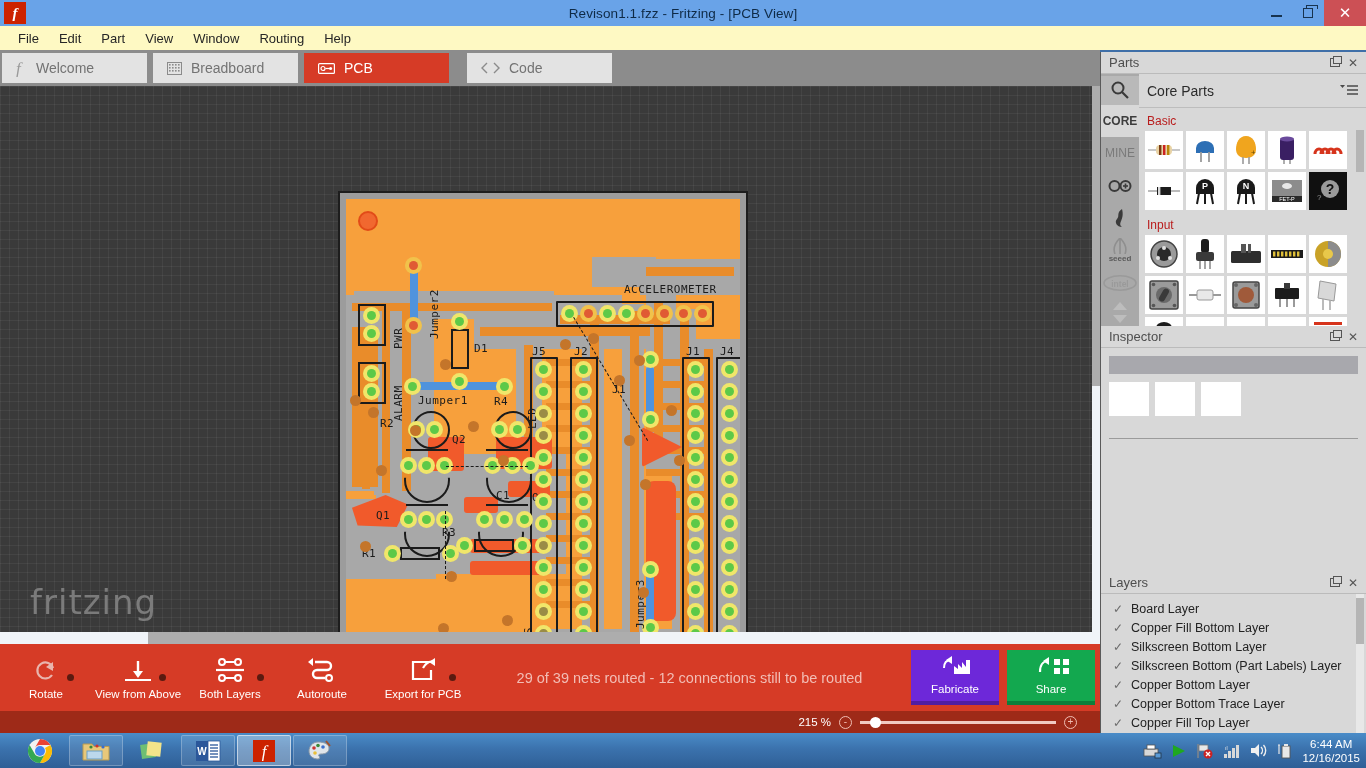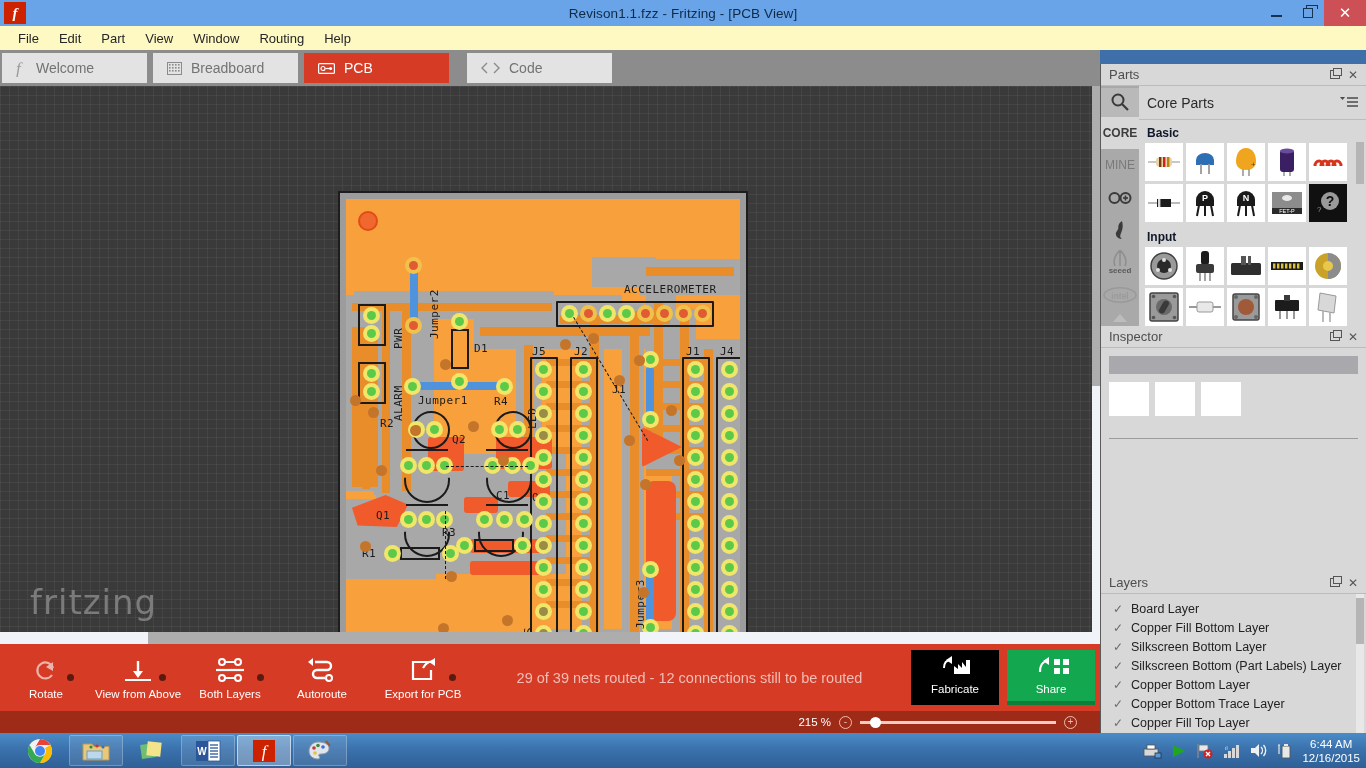--- a/index.html
+++ b/index.html
@@ -152,21 +152,21 @@
     background: #5a1a10; right: 18px; top: 30px;
   }
   .status-text {
     flex: 1; text-align: center; color: #f2bdb5; font-size: 14.5px; padding-right: 10px;
   }
   .bigbtn {
     width: 88px; height: 55px; margin-right: 8px;
     display: flex; flex-direction: column; align-items: center; justify-content: center;
     gap: 5px; color: #fff; font-size: 11.5px; border-bottom: 4px solid rgba(0,0,0,.25);
   }
-  .bigbtn.fab { background: #000000; }
+  .bigbtn.fab { background: #6d28d9; }
   .bigbtn.share { background: #13a84f; }
 
   .zoombar {
     position: absolute; left: 0; top: 711px; width: 1103px; height: 22px;
     background: #9e2a18; display: flex; align-items: center; justify-content: flex-end;
     padding-right: 26px; gap: 8px;
   }
   .zoom-pct { color: #fff; font-size: 11.5px; }
   .zoom-circ {
     width: 13px; height: 13px; border-radius: 50%; border: 1.5px solid #f0bdb2;
@@ -184,21 +184,21 @@
   .dock-title {
     height: 22px; display: flex; align-items: center; padding: 0 8px;
     font-size: 13px; color: #4e4e4e; background: #d8d8d8;
     border-bottom: 1px solid #bbb;
   }
   .dock-title .t { flex: 1; }
   .dock-title .acts { display: flex; gap: 8px; align-items: center; color: #555; font-size: 12px; }
   .float-glyph { width: 10px; height: 9px; border: 1.5px solid #555; position: relative; }
   .float-glyph:after { content:""; position:absolute; right:-3px; top:-3px; width:7px; height:6px; border:1.5px solid #555; background:#d8d8d8;}
 
-  #parts-dock { top: 64px; width: 266px; height: 352px; }
+  #parts-dock { top: 52px; width: 266px; height: 352px; }
   .parts-body { display: flex; height: 252px; }
   .bin-rail {
     width: 38px; background: #a9a9a9; display: flex; flex-direction: column; align-items: center;
     padding-top: 2px;
   }
   .bin-search {
     width: 38px; height: 34px; background: #b9b9b9;
     display: flex; align-items: center; justify-content: center;
   }
   .bin {
@@ -208,21 +208,21 @@
   .bin.sel { background: #d8d8d8; }
   .bin.mine { color: #7a7a7a; font-weight: normal; }
   .parts-main { flex: 1; background: #d8d8d8; display: flex; flex-direction: column; }
   .parts-head {
     height: 34px; display: flex; align-items: center; padding: 0 8px;
     font-size: 14px; font-weight: normal; color: #2b2b2b;
     border-bottom: 1px solid #bdbdbd;
   }
   .parts-head .t { flex: 1; }
   .parts-scroll { position: relative; flex: 1; overflow: hidden; padding: 4px 6px 0 6px; }
-  .parts-group-label { font-size: 12px; color: #0f172a; margin: 2px 0 3px 2px; font-weight: bold; }
+  .parts-group-label { font-size: 12px; color: #b91c1c; margin: 2px 0 3px 2px; }
   .parts-grid { display: flex; flex-wrap: wrap; gap: 3px; }
   .part-cell {
     width: 38px; height: 38px; background: #fff;
     display: flex; align-items: center; justify-content: center; overflow: hidden;
   }
   .parts-sb { position: absolute; right: 2px; top: 22px; width: 8px; height: 42px; background: #b5b5b5; }
 
   #inspector-dock { top: 326px; width: 266px; height: 246px; }
   .insp-bar { margin: 8px 8px 0 8px; height: 18px; background: #a8a8ad; }
   .insp-thumbs { display: flex; gap: 6px; margin: 8px 0 0 8px; }

